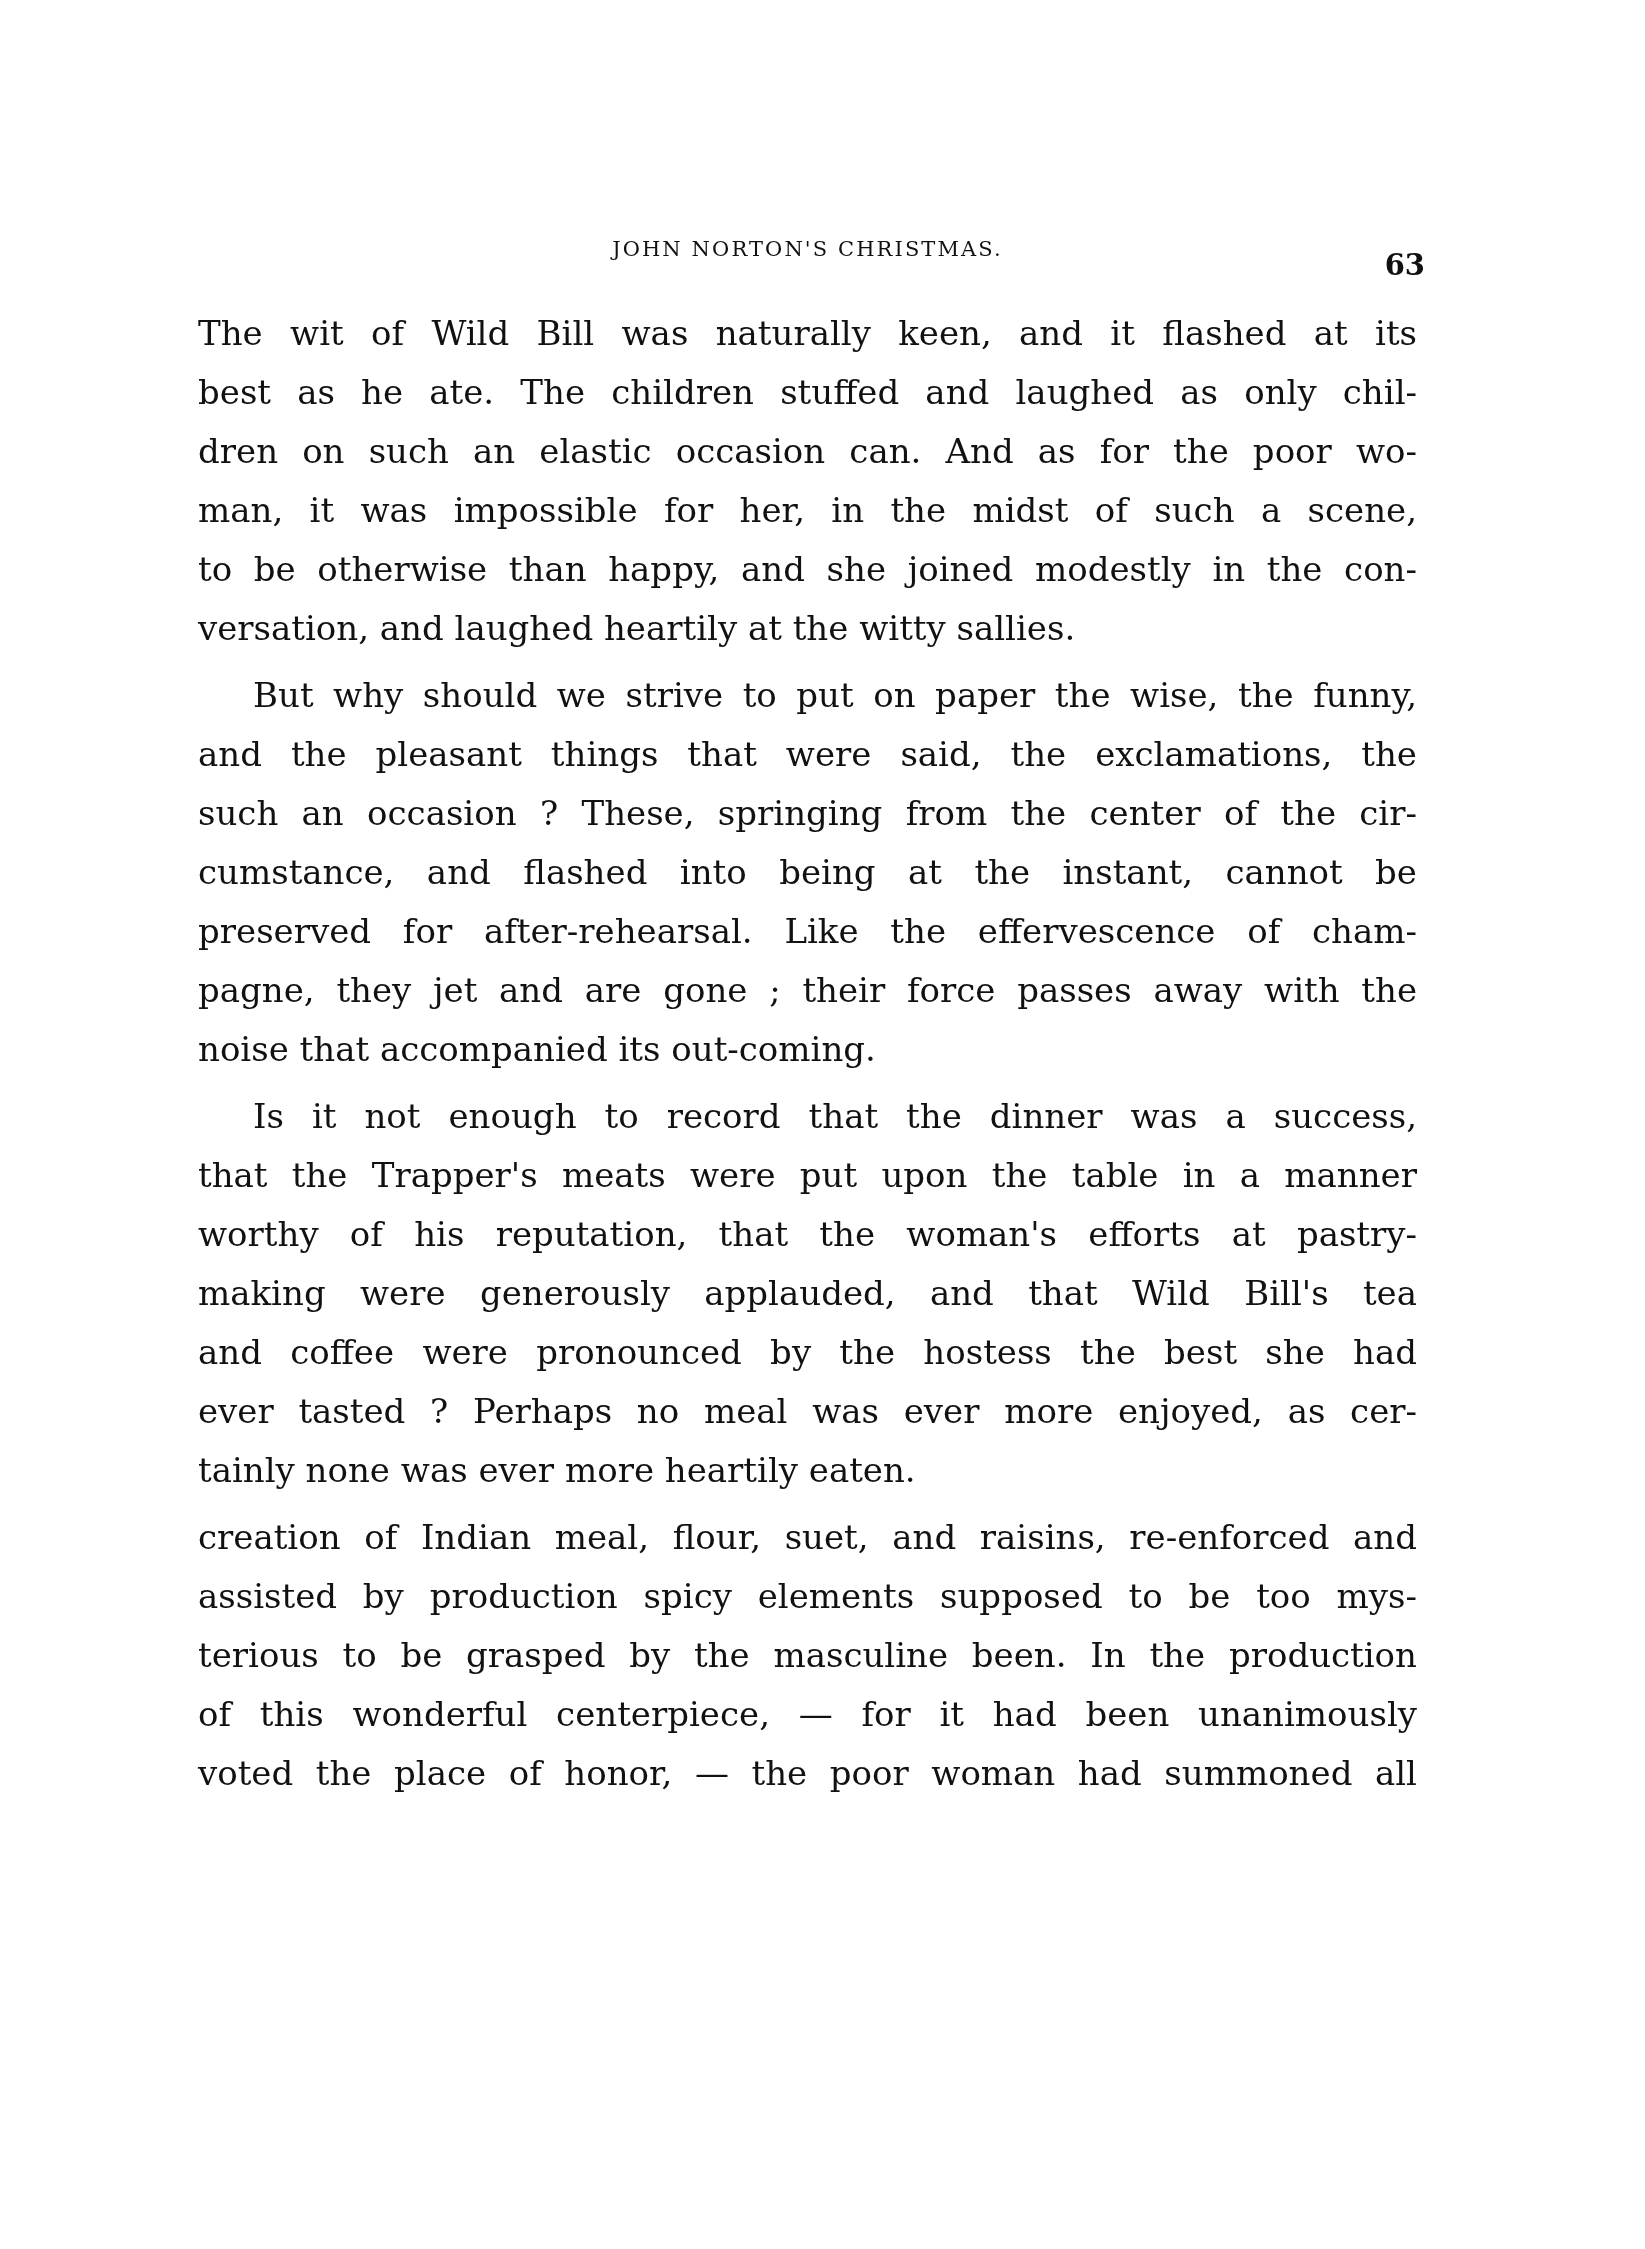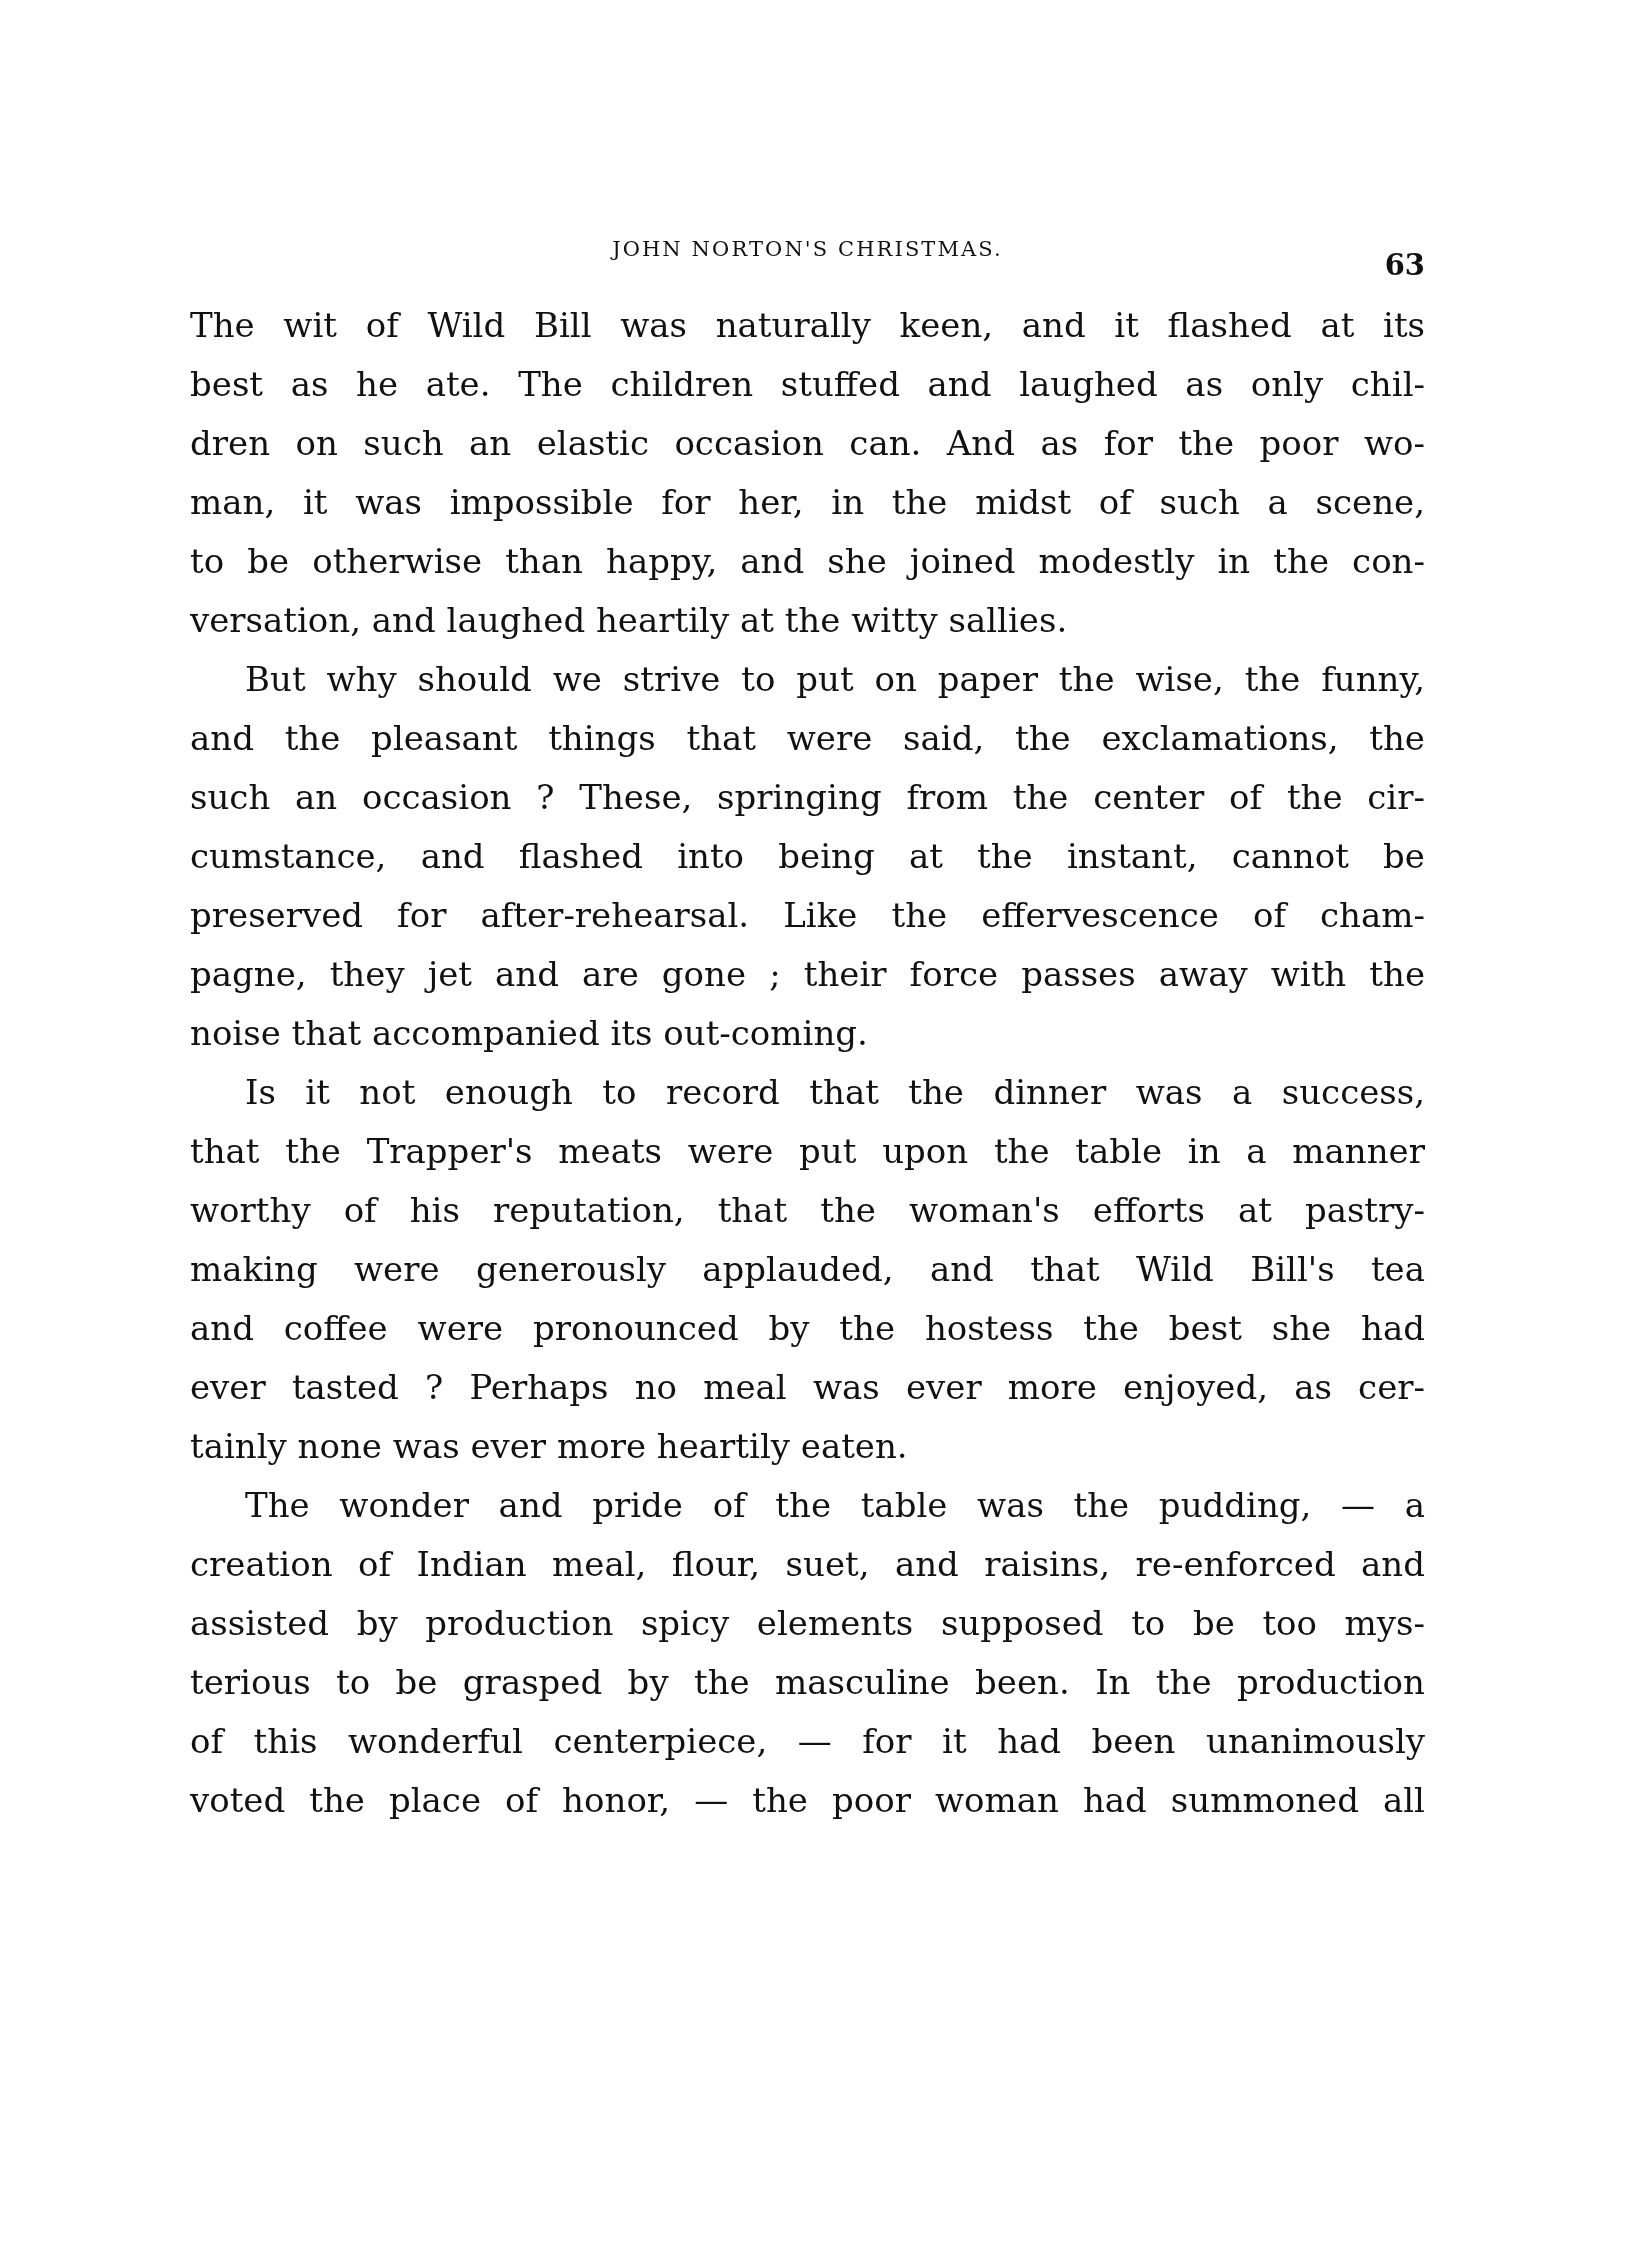--- a/index.html
+++ b/index.html
@@ -21,21 +21,21 @@
     .body-text {
       position: absolute; top: 296px; left: 190px; width: 1235px;
       font-size: 34px; line-height: 59px; text-align: justify;
     }
     .line {
       display: block; white-space: nowrap; text-align: justify; text-align-last: justify;
       height: 59px; overflow: visible;
     }
     .line.last { text-align-last: left; }
     .line.indent { padding-left: 55px; }
-    .paragraph { margin: 0; padding: 0; }
+    .paragraph { margin: 8px; padding: 0; }
   </style>
 </head>
 <body>
 
 <div class="page">
   <div class="running-head">
     <div class="running-title">JOHN NORTON'S CHRISTMAS.</div>
     <div class="page-number">63</div>
   </div>
 
@@ -60,21 +60,20 @@
     <div class="paragraph">
       <span class="line indent">Is it not enough to record that the dinner was a success,</span>
       <span class="line">that the Trapper's meats were put upon the table in a manner</span>
       <span class="line">worthy of his reputation, that the woman's efforts at pastry-</span>
       <span class="line">making were generously applauded, and that Wild Bill's tea</span>
       <span class="line">and coffee were pronounced by the hostess the best she had</span>
       <span class="line">ever tasted ? Perhaps no meal was ever more enjoyed, as cer-</span>
       <span class="line last">tainly none was ever more heartily eaten.</span>
     </div>
     <div class="paragraph">
-      <span class="line indent">The wonder and pride of the table was the pudding, — a</span>
       <span class="line">creation of Indian meal, flour, suet, and raisins, re-enforced and</span>
       <span class="line">assisted by production spicy elements supposed to be too mys-</span>
       <span class="line">terious to be grasped by the masculine been. In the production</span>
       <span class="line">of this wonderful centerpiece, — for it had been unanimously</span>
       <span class="line">voted the place of honor, — the poor woman had summoned all</span>
     </div>
   </div>
 </div>
 
 

